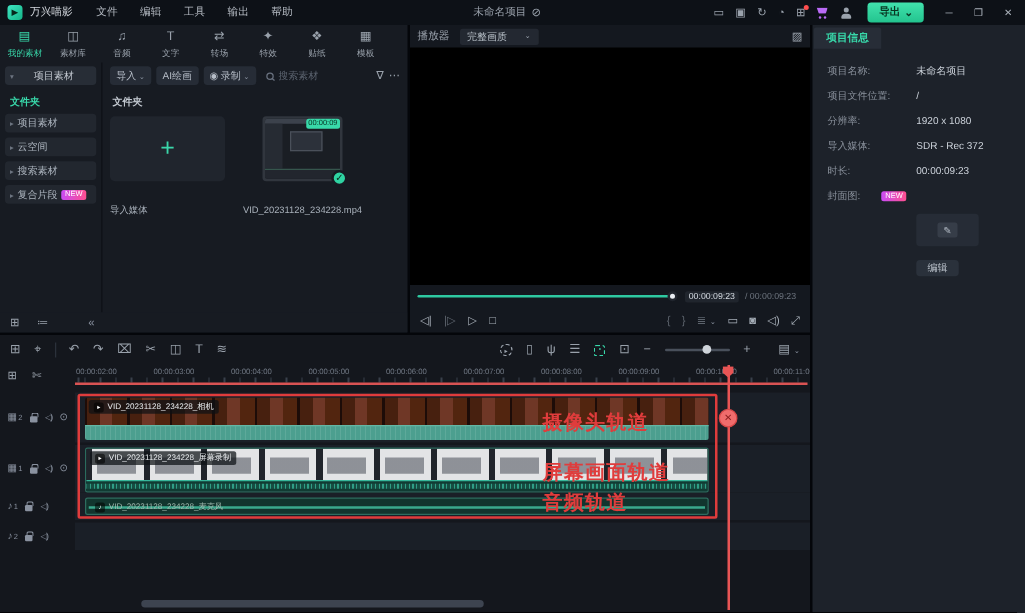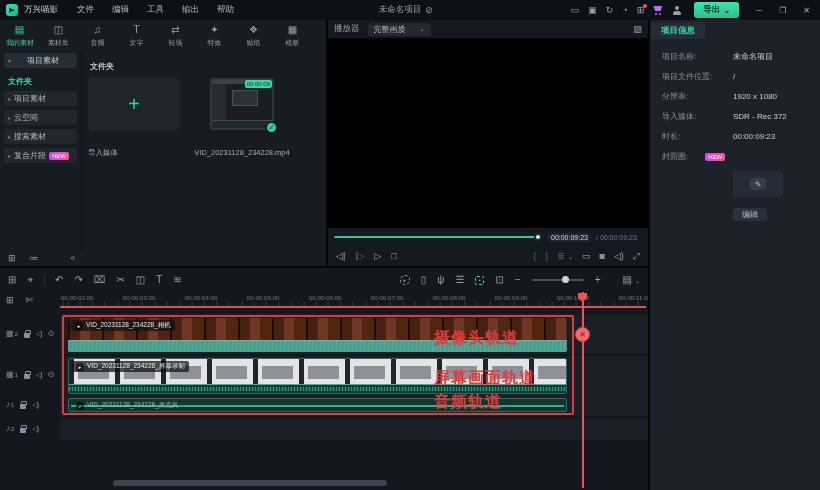--- a/index.html
+++ b/index.html
@@ -270,20 +270,40 @@
           <span>搜索素材</span>
         </div>
         <div class="side-item">
           <span class="side-arr">▸</span>
           <span>复合片段</span>
           <span class="badge-new">NEW</span>
         </div>
       </div>
 
       <div class="mp-main">
+        <div class="mtool">
+          <span class="mbtn">
+            <span>导入</span>
+            <span class="cdn">⌄</span>
+          </span>
+          <span class="mbtn">
+            <span>AI绘画</span>
+          </span>
+          <span class="mbtn">
+            <span>◉</span>
+            <span>录制</span>
+            <span class="cdn">⌄</span>
+          </span>
+          <span class="search">
+            <span class="search-ic"></span>
+            <input class="search-input" placeholder="搜索素材" style="">
+          </span>
+          <span class="ic" style="font-size:9px">∇</span>
+          <span class="ic" style="font-size:9px">⋯</span>
+        </div>
 
         <div class="sec-label">文件夹</div>
 
         <div class="tiles">
           <div>
             <div class="tile-import">
               <span>+</span>
             </div>
             <div class="tile-cap">导入媒体</div>
           </div>

